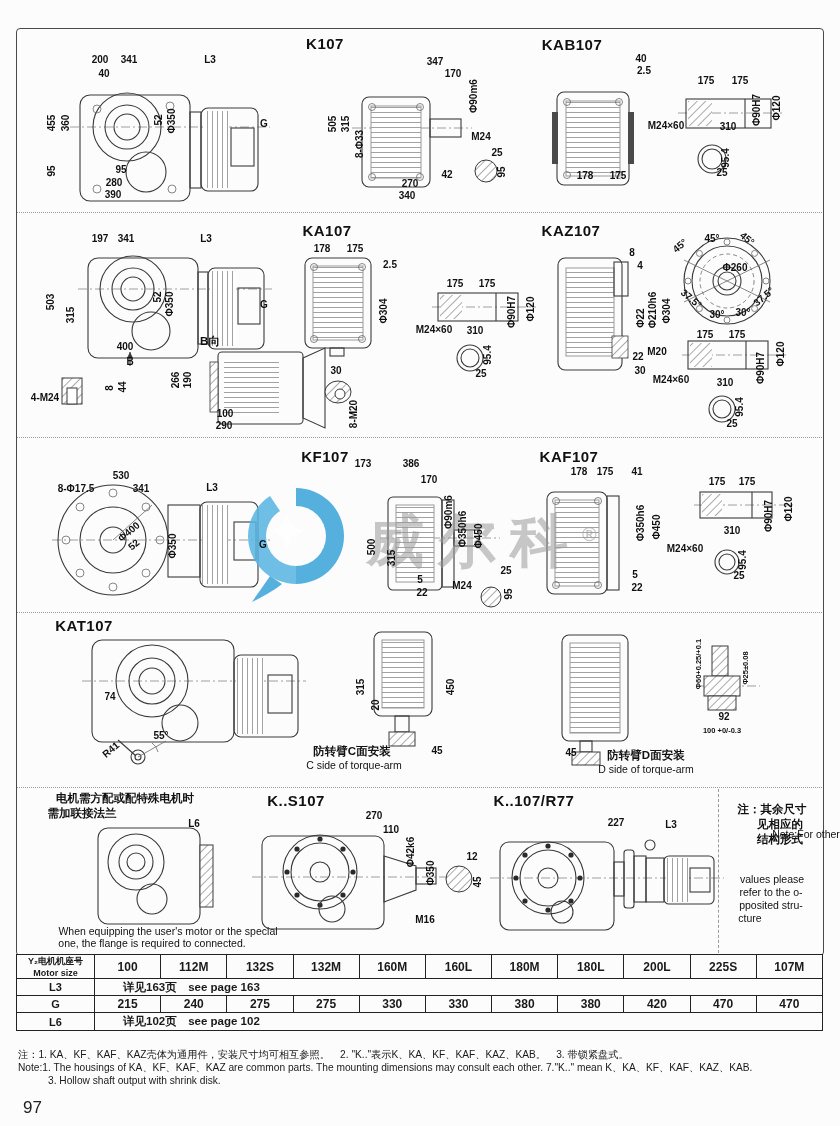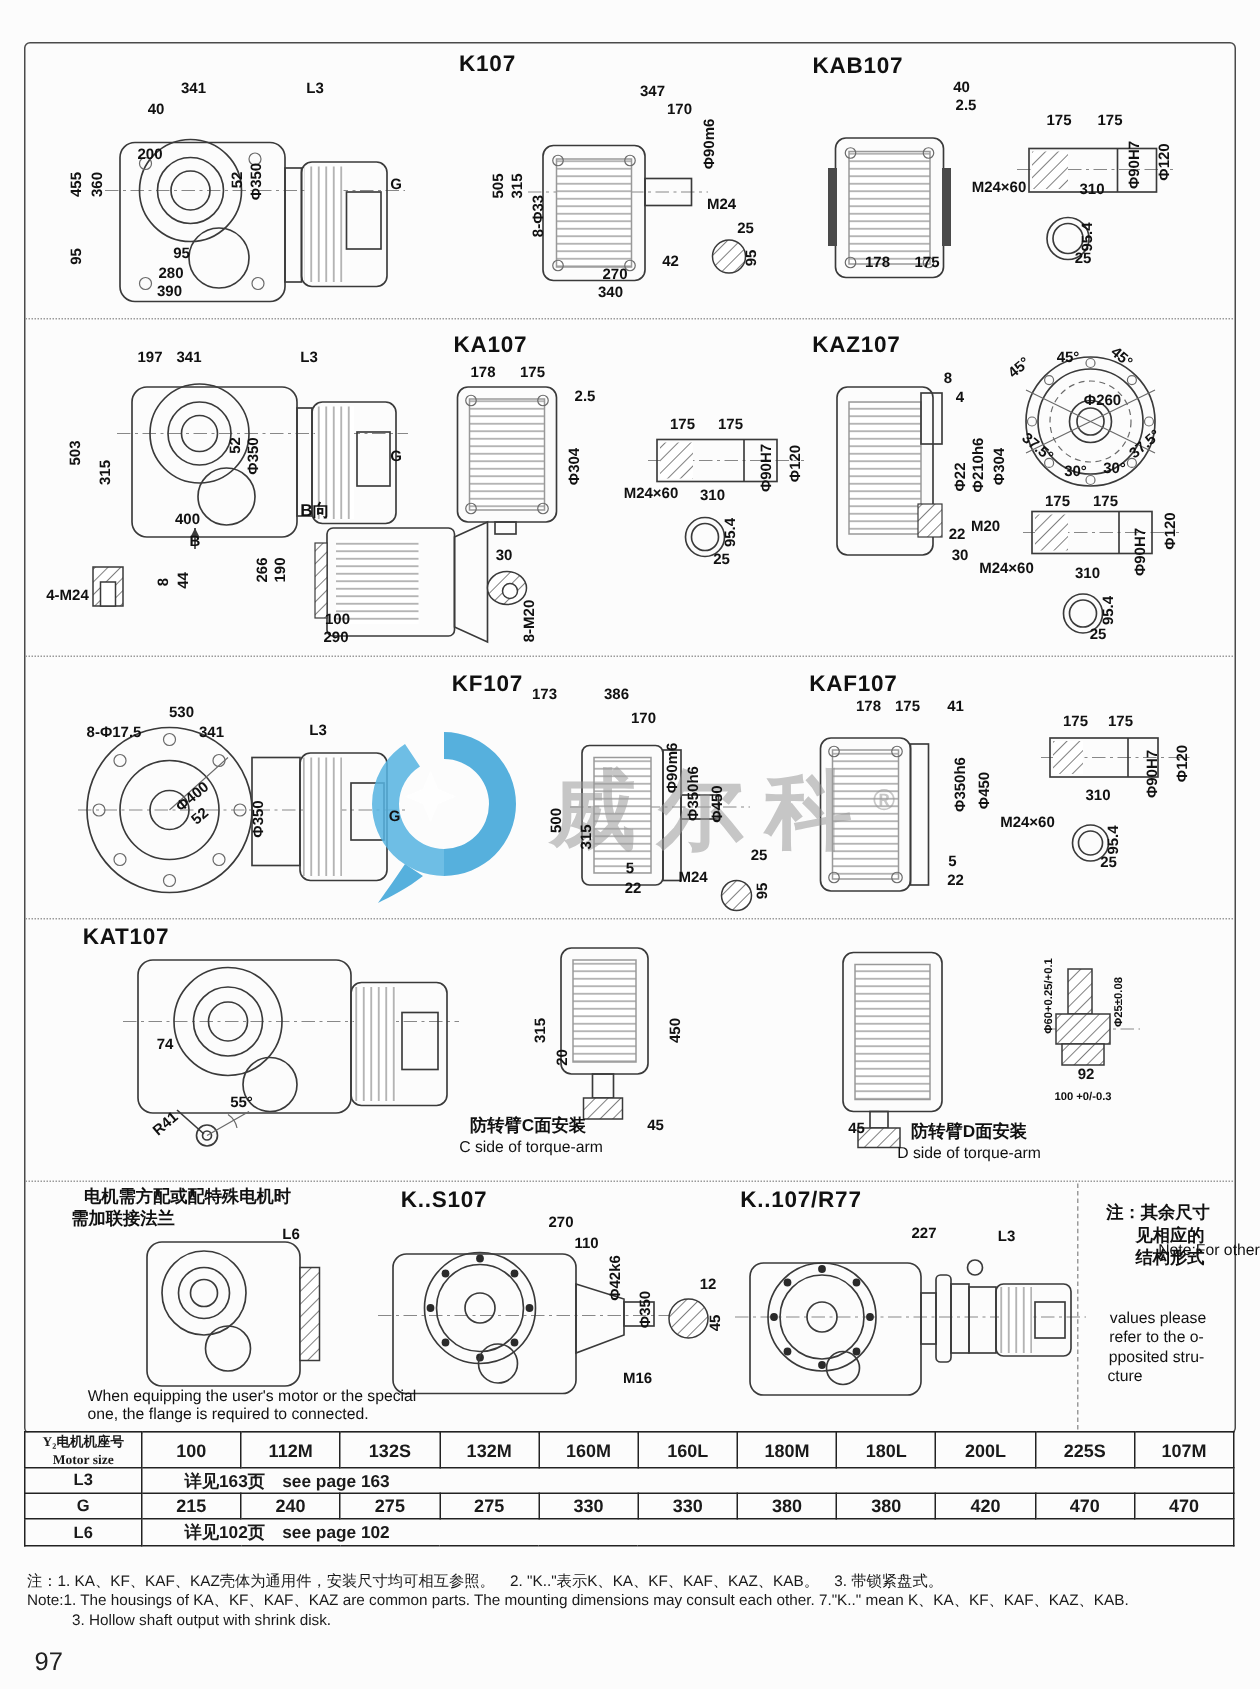--- a/index.html
+++ b/index.html
@@ -33,21 +33,21 @@
   .wm-cn sup{font-size:20px;letter-spacing:0;}
   .wm-en{position:absolute;left:370px;top:574px;font-size:26px;color:#9a9a9a;opacity:.6;
          font-family:"Liberation Serif",serif;letter-spacing:1px;}
   .wm-logo{position:absolute;left:240px;top:480px;opacity:.85;}
   
   #spec-table{position:absolute;left:16px;top:954px;width:807px;border-collapse:collapse;
               table-layout:fixed;}
   #spec-table td{border:1.2px solid #222;text-align:center;font-size:12px;font-weight:600;
                  padding:0;vertical-align:middle;background:#fcfcfc;}
   #spec-table td.rowlab{font-size:11px;}
-  #spec-table td.rowlab .sub{font-size:9px;font-weight:600;font-family:Liberation Serif, serif;}
+  #spec-table td.rowlab .sub{font-size:9px;font-weight:600;}
   #spec-table td.spancell{text-align:left;padding-left:28px;font-size:11.5px;}
   
   #footnotes{position:absolute;left:18px;top:1049px;width:806px;font-size:10.2px;line-height:1.25;}
   #footnotes .fn{white-space:nowrap;}
   #footnotes .fn3{padding-left:30px;}
   #pagenum{position:absolute;left:23px;top:1098px;font-size:17px;color:#222;}
 </style>
 </head>
 <body>
 
@@ -347,21 +347,21 @@
       <path d="M56,8 A48,48 0 0 1 104,56 A48,48 0 0 1 56,104 L56,86 A30,30 0 0 0 86,56 A30,30 0 0 0 56,26 Z" fill="#3aa3d8"></path>
       <path d="M56,104 A48,48 0 0 1 8,56 A48,48 0 0 1 30,16 L40,31 A30,30 0 0 0 26,56 A30,30 0 0 0 56,86 Z" fill="#56b4e2"></path>
       <path d="M30,96 C22,108 16,116 12,122 C20,118 32,112 42,104 Z" fill="#3aa3d8"></path>
       <path d="M47,34 L52,46 L64,51 L52,56 L47,68 L42,56 L30,51 L42,46 Z" fill="#ffffff"></path>
     </svg>
     <div class="wm-cn"><span>威尔科</span><sup>®</sup></div>
   </div>
 
   <div id="labels">
       <span class="lbl title" style="left: 325px; top: 43px;">K107</span>
-      <span class="lbl" style="left: 100px; top: 60px; margin-top: 44px;">200</span>
+      <span class="lbl" style="left: 100px; top: 60px;">200</span>
       <span class="lbl" style="left: 129px; top: 60px;">341</span>
       <span class="lbl" style="left: 210px; top: 60px;">L3</span>
       <span class="lbl" style="left: 104px; top: 74px;">40</span>
       <span class="lbl v" style="left: 52px; top: 123px;">455</span>
       <span class="lbl v" style="left: 66px; top: 123px;">360</span>
       <span class="lbl v" style="left: 159px; top: 120px;">52</span>
       <span class="lbl v" style="left: 172px; top: 121px;">Φ350</span>
       <span class="lbl" style="left: 264px; top: 124px;">G</span>
       <span class="lbl v" style="left: 52px; top: 171px;">95</span>
       <span class="lbl" style="left: 121px; top: 170px;">95</span>

